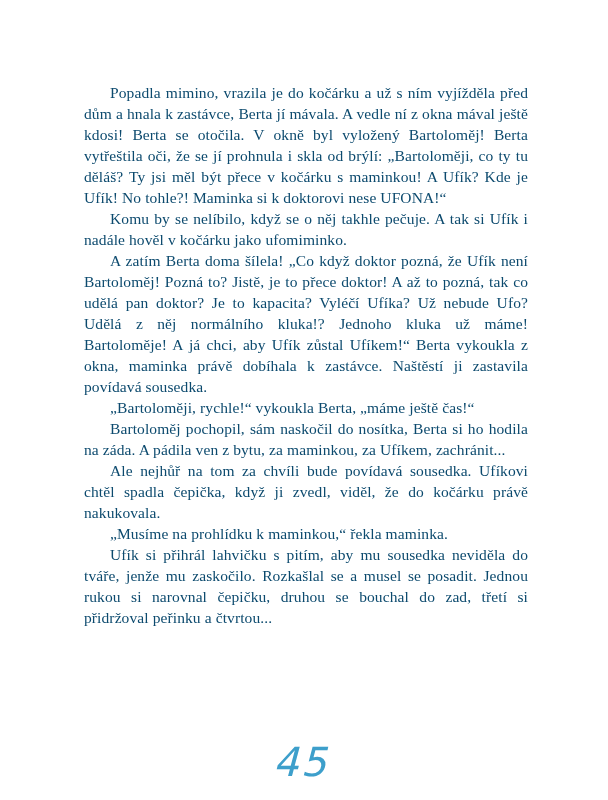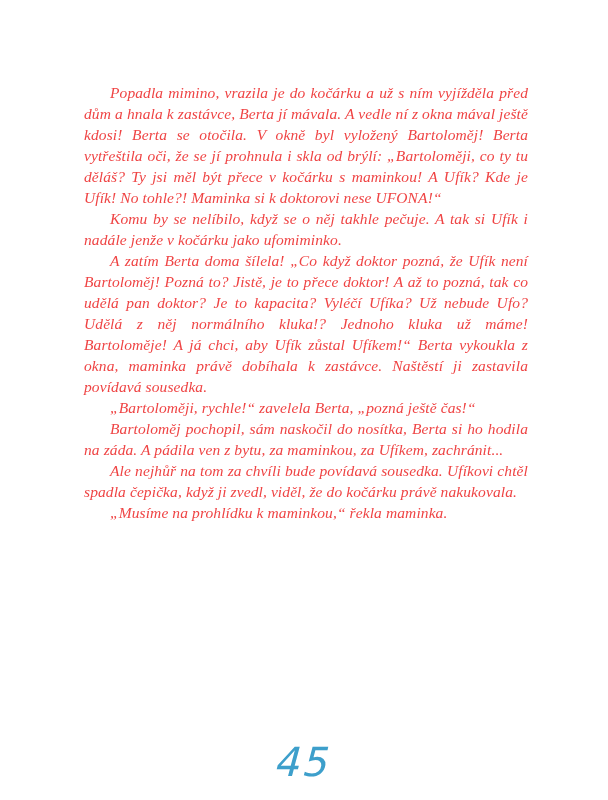--- a/index.html
+++ b/index.html
@@ -15,26 +15,25 @@
     margin: 0 auto;
     background: #ffffff;
     overflow: hidden;
     font-family: "Liberation Serif", "DejaVu Serif", serif;
   }
   .text-block {
     position: absolute;
     top: 82px;
     left: 84px;
     right: 80px;
-    color: #ef4444;
+    color: #0c4a6e;
     font-size: 15.5px;
     line-height: 21px;
     text-align: justify;
     letter-spacing: 0.1px;
-    font-style: italic;
   }
   .text-block p {
     margin: 0;
     padding: 0;
     text-indent: 26px;
   }
   .page-number {
     position: absolute;
     left: 0;
     right: 0;
@@ -49,23 +48,24 @@
     transform: skewX(-4deg);
   }
 </style>
 </head>
 <body>
 
 <div class="page">
 
   <div class="text-block">
     <p>Popadla mimino, vrazila je do kočárku a už s ním vyjížděla před dům a hnala k zastávce, Berta jí mávala. A vedle ní z okna mával ještě kdosi! Berta se otočila. V okně byl vyložený Bartoloměj! Berta vytřeštila oči, že se jí prohnula i skla od brýlí: „Bartoloměji, co ty tu děláš? Ty jsi měl být přece v kočárku s maminkou! A Ufík? Kde je Ufík! No tohle?! Maminka si k doktorovi nese UFONA!“</p>
-    <p>Komu by se nelíbilo, když se o něj takhle pečuje. A tak si Ufík i nadále jenže v kočárku jako ufomiminko.</p>
+    <p>Komu by se nelíbilo, když se o něj takhle pečuje. A tak si Ufík i nadále hověl v kočárku jako ufomiminko.</p>
     <p>A zatím Berta doma šílela! „Co když doktor pozná, že Ufík není Bartoloměj! Pozná to? Jistě, je to přece doktor! A až to pozná, tak co udělá pan doktor? Je to kapacita? Vyléčí Ufíka? Už nebude Ufo? Udělá z něj normálního kluka!? Jednoho kluka už máme! Bartoloměje! A já chci, aby Ufík zůstal Ufíkem!“ Berta vykoukla z okna, maminka právě dobíhala k zastávce. Naštěstí ji zastavila povídavá sousedka.</p>
-    <p>„Bartoloměji, rychle!“ zavelela Berta, „pozná ještě čas!“</p>
+    <p>„Bartoloměji, rychle!“ vykoukla Berta, „máme ještě čas!“</p>
     <p>Bartoloměj pochopil, sám naskočil do nosítka, Berta si ho hodila na záda. A pádila ven z bytu, za maminkou, za Ufíkem, zachránit...</p>
     <p>Ale nejhůř na tom za chvíli bude povídavá sousedka. Ufíkovi chtěl spadla čepička, když ji zvedl, viděl, že do kočárku právě nakukovala.</p>
     <p>„Musíme na prohlídku k maminkou,“ řekla maminka.</p>
+    <p>Ufík si přihrál lahvičku s pitím, aby mu sousedka neviděla do tváře, jenže mu zaskočilo. Rozkašlal se a musel se posadit. Jednou rukou si narovnal čepičku, druhou se bouchal do zad, třetí si přidržoval peřinku a čtvrtou...</p>
   </div>
 
   <div class="page-number">45</div>
 
 </div>
 
 </body></html>

